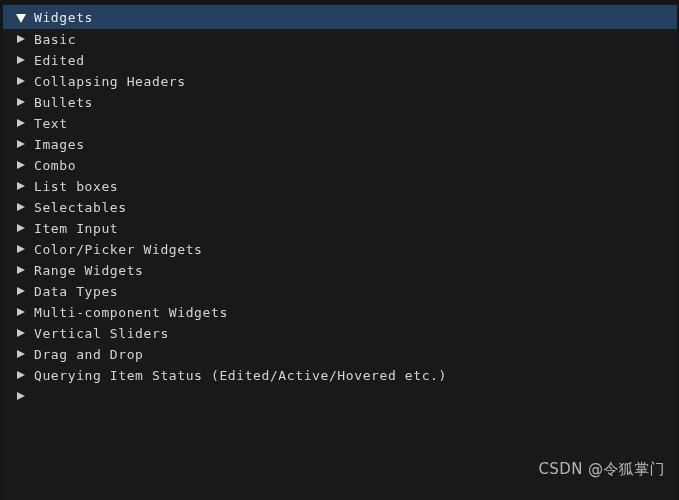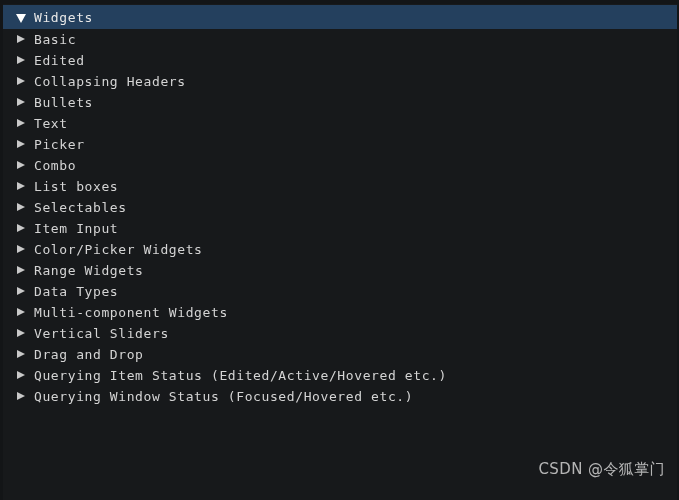--- a/index.html
+++ b/index.html
@@ -156,21 +156,21 @@
       <span class="label">Bullets</span>
     </div>
 
     <div class="node">
       <span class="arrow"></span>
       <span class="label">Text</span>
     </div>
 
     <div class="node">
       <span class="arrow"></span>
-      <span class="label">Picker</span>
+      <span class="label">Images</span>
     </div>
 
     <div class="node">
       <span class="arrow"></span>
       <span class="label">Combo</span>
     </div>
 
     <div class="node">
       <span class="arrow"></span>
       <span class="label">List boxes</span>
@@ -219,21 +219,20 @@
       <span class="label">Drag and Drop</span>
     </div>
 
     <div class="node">
       <span class="arrow"></span>
       <span class="label">Querying Item Status (Edited/Active/Hovered etc.)</span>
     </div>
 
     <div class="node">
       <span class="arrow"></span>
-      <span class="label">Querying Window Status (Focused/Hovered etc.)</span>
     </div>
 
 
   </div>
 
   <div class="watermark">CSDN @令狐掌门</div>
 
 </div>
 
 </body></html>

